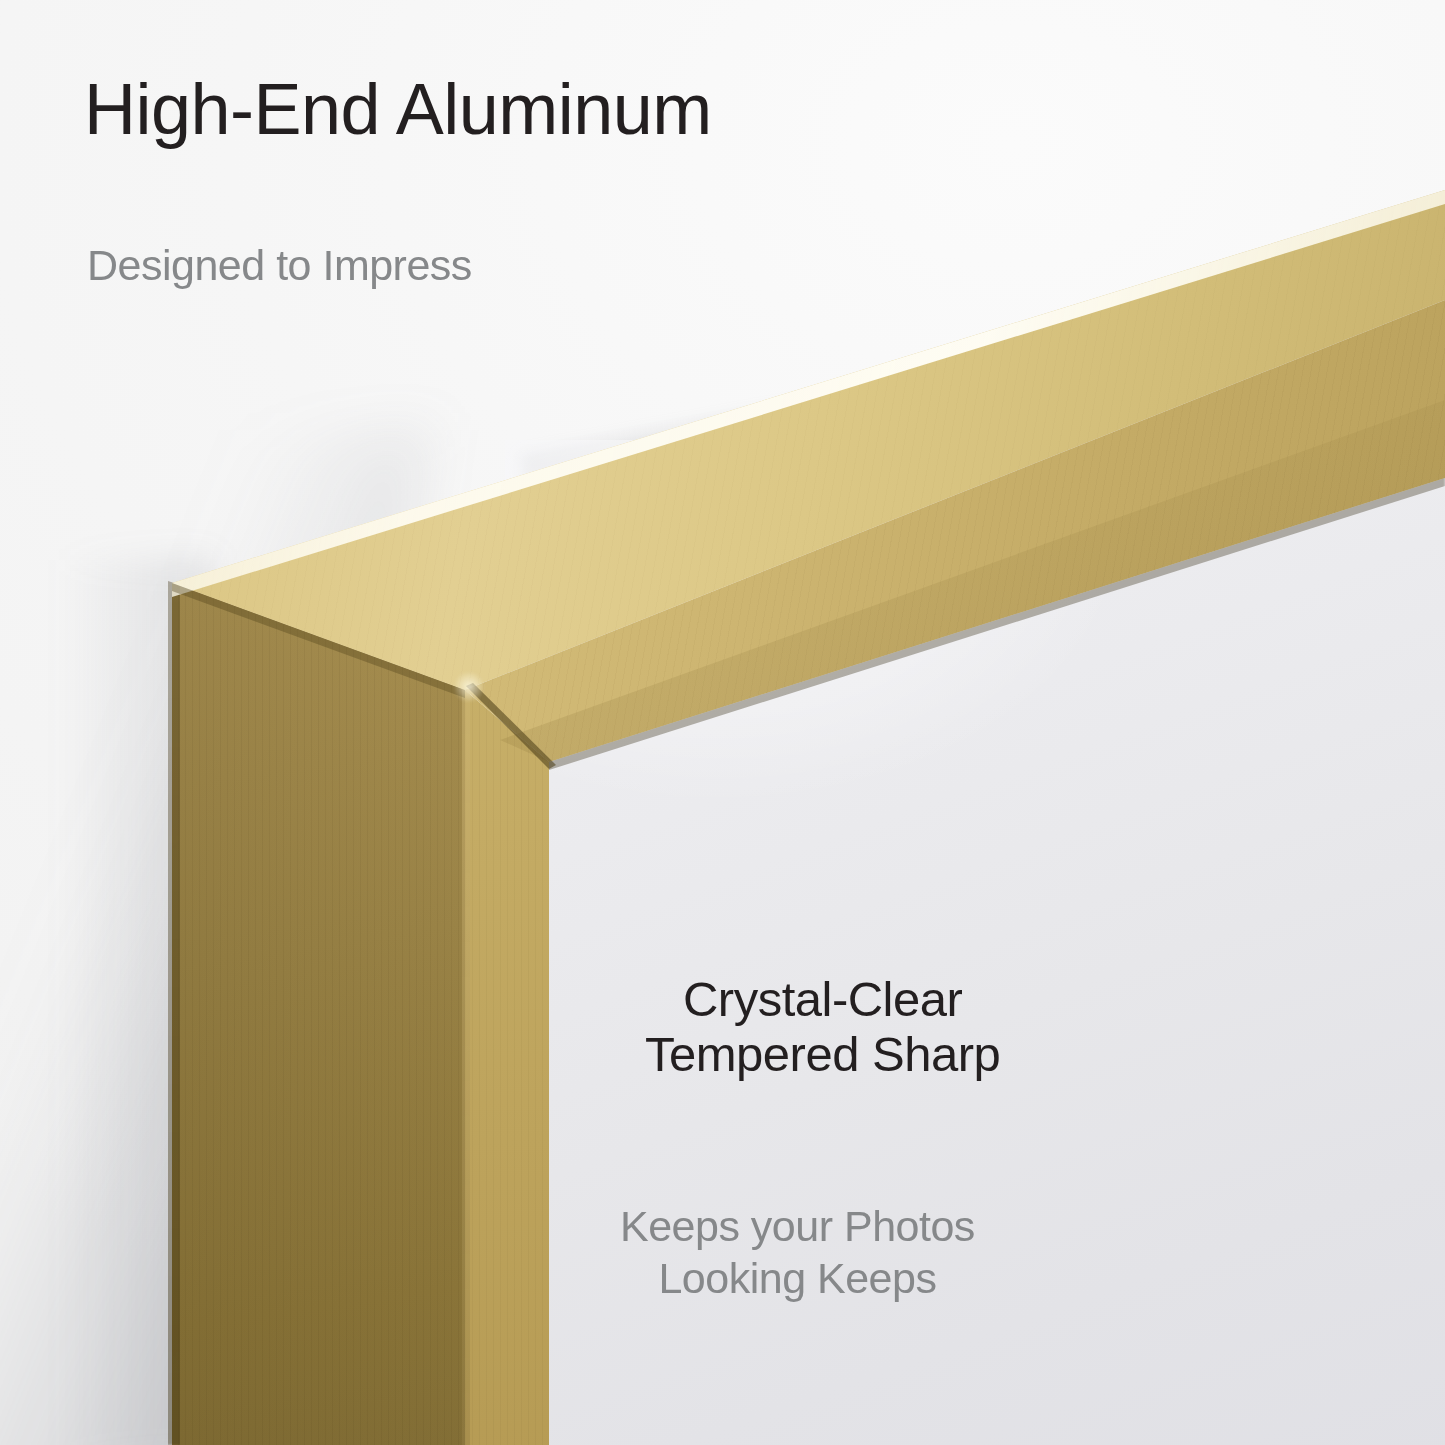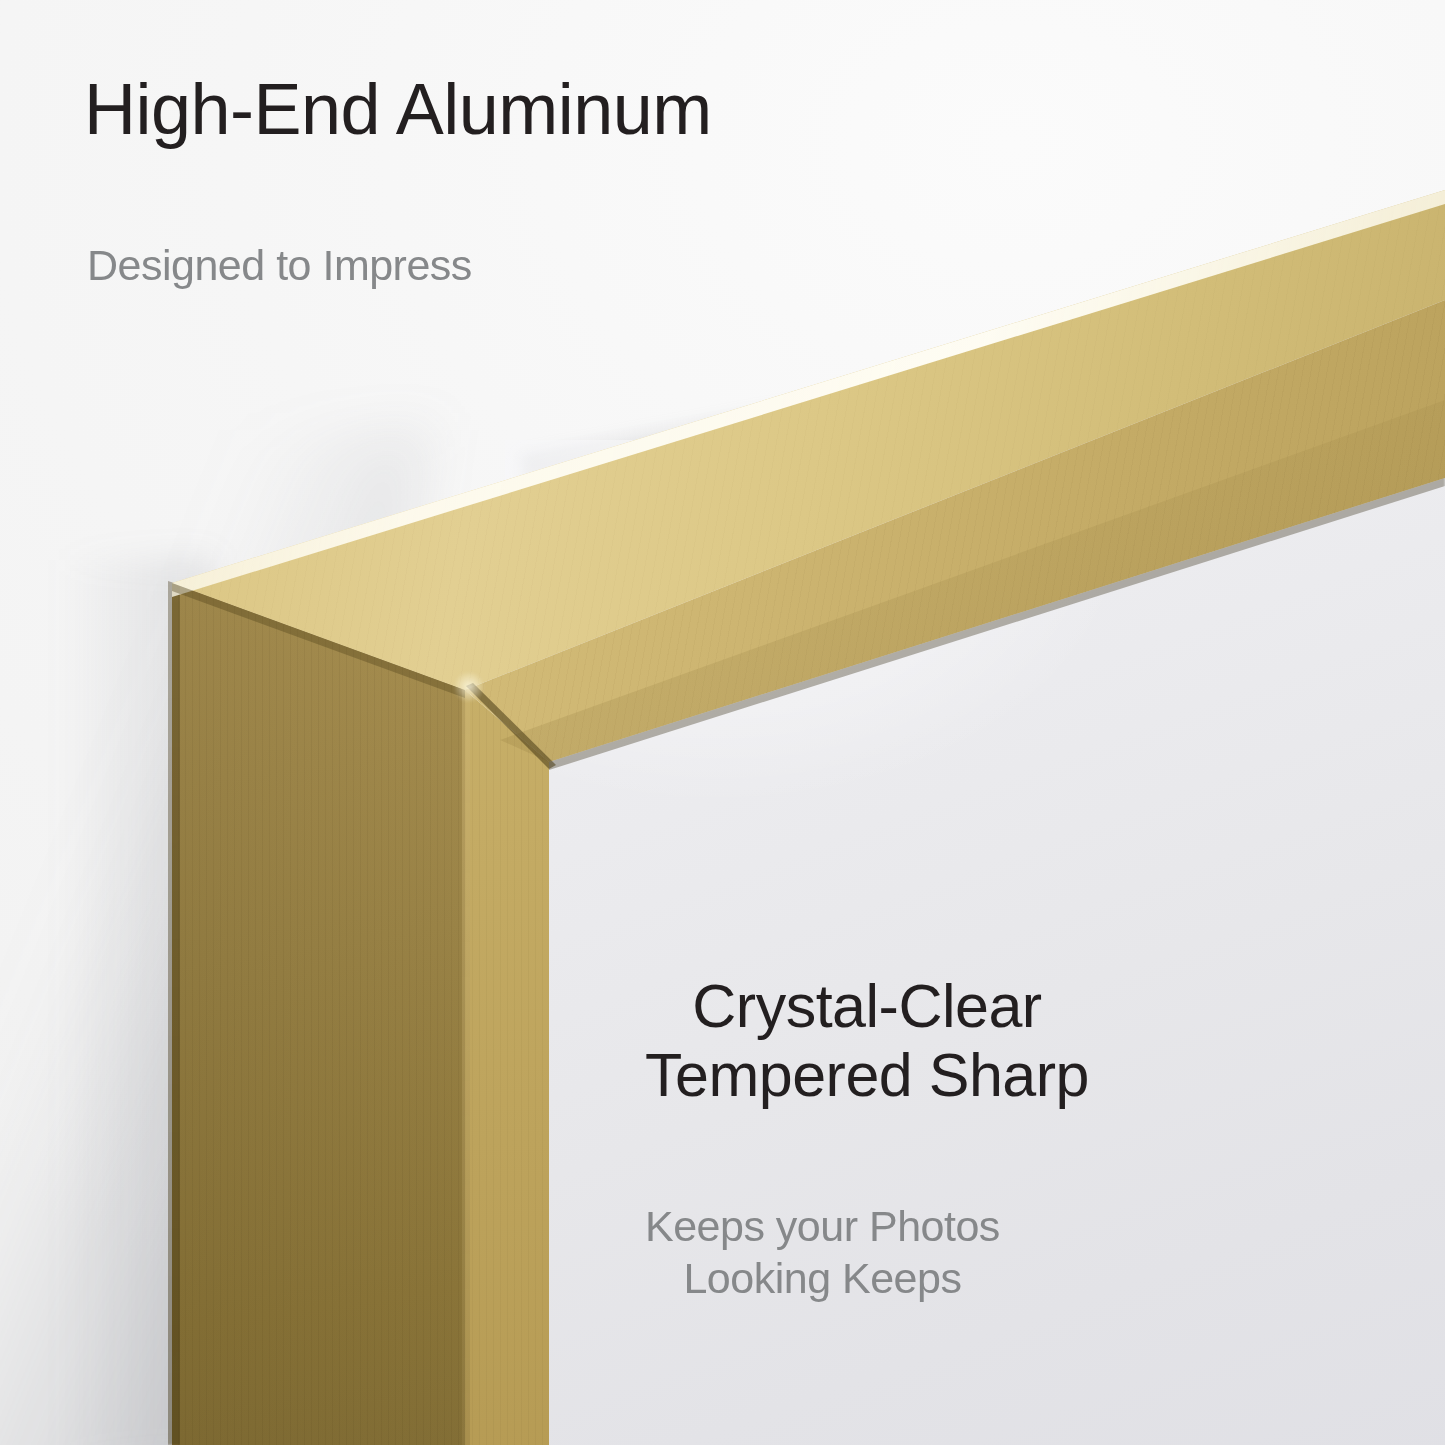--- a/index.html
+++ b/index.html
@@ -188,24 +188,24 @@
   #subhead{
     left:87px;top:196px;
     font-size:43px;font-weight:300;color:#86888a;line-height:1;margin-top:48px;
   }
   #corner-label{
     left:596px;top:786px;
     font-size:40px;font-weight:300;color:#2b2b2d;line-height:1;
   }
   #glass-headline{
     left:645px;top:972px;
-    font-size:61px;font-weight:300;color:#231f20;line-height:1.13;
+    font-size:49px;font-weight:300;color:#231f20;line-height:1.13;
   }
   #glass-sub{
-    left:645px;top:1201px;
+    left:620px;top:1201px;
     font-size:43px;font-weight:300;color:#86888a;line-height:1.2;
   }
 </style>
 </head>
 <body>
 
 <div id="stage">
 
   <div class="wall"></div>
   <div class="cast-shadow"></div>

